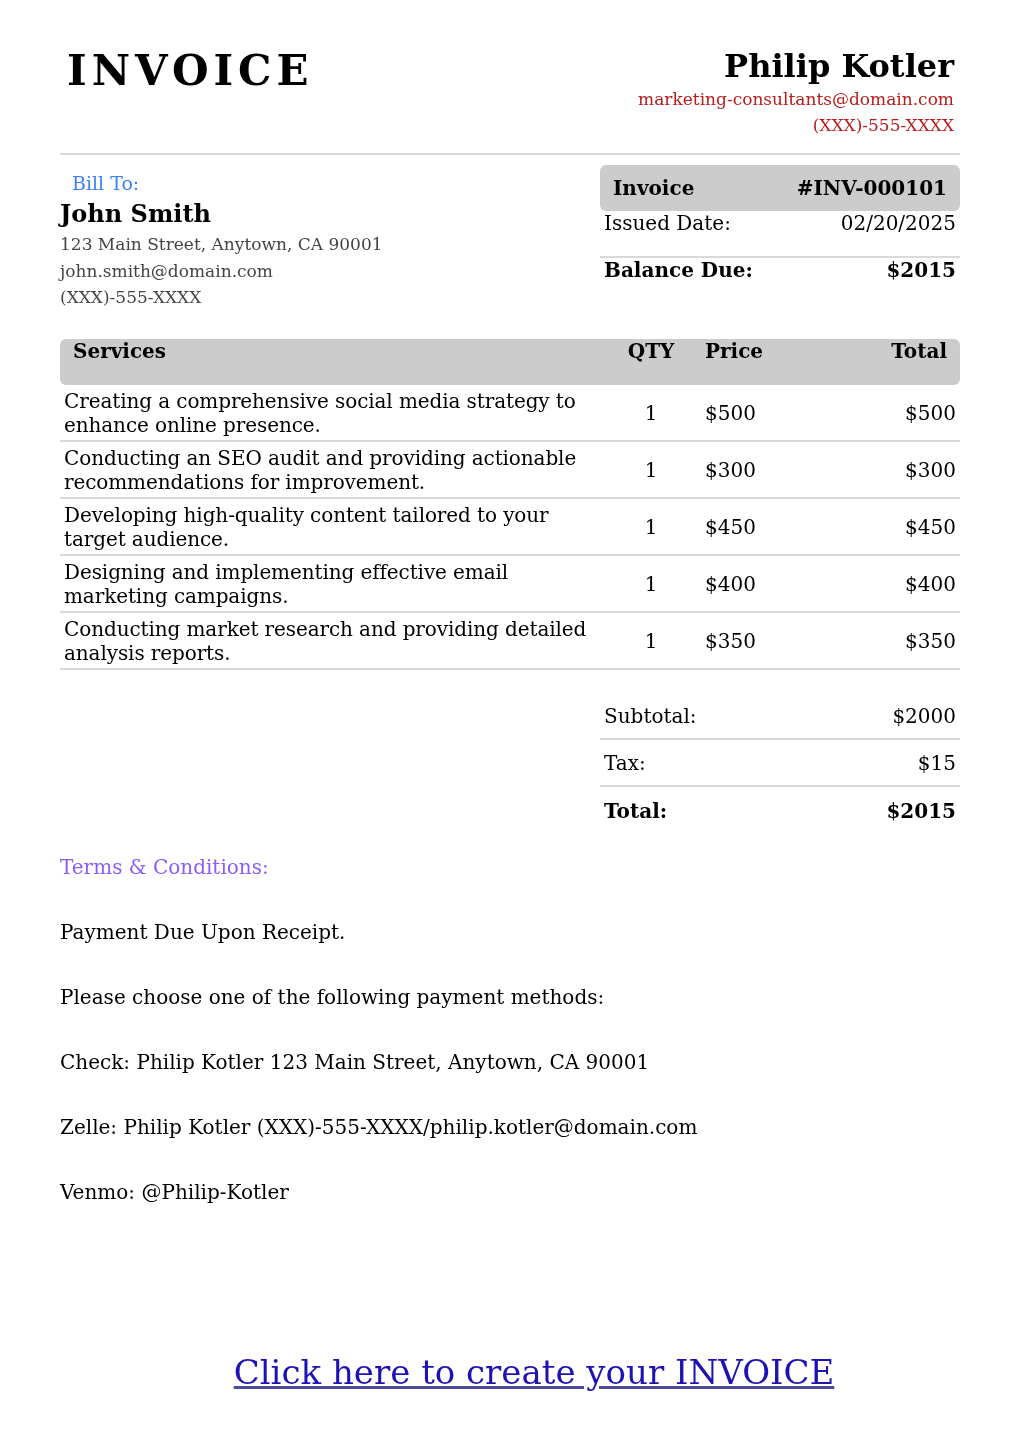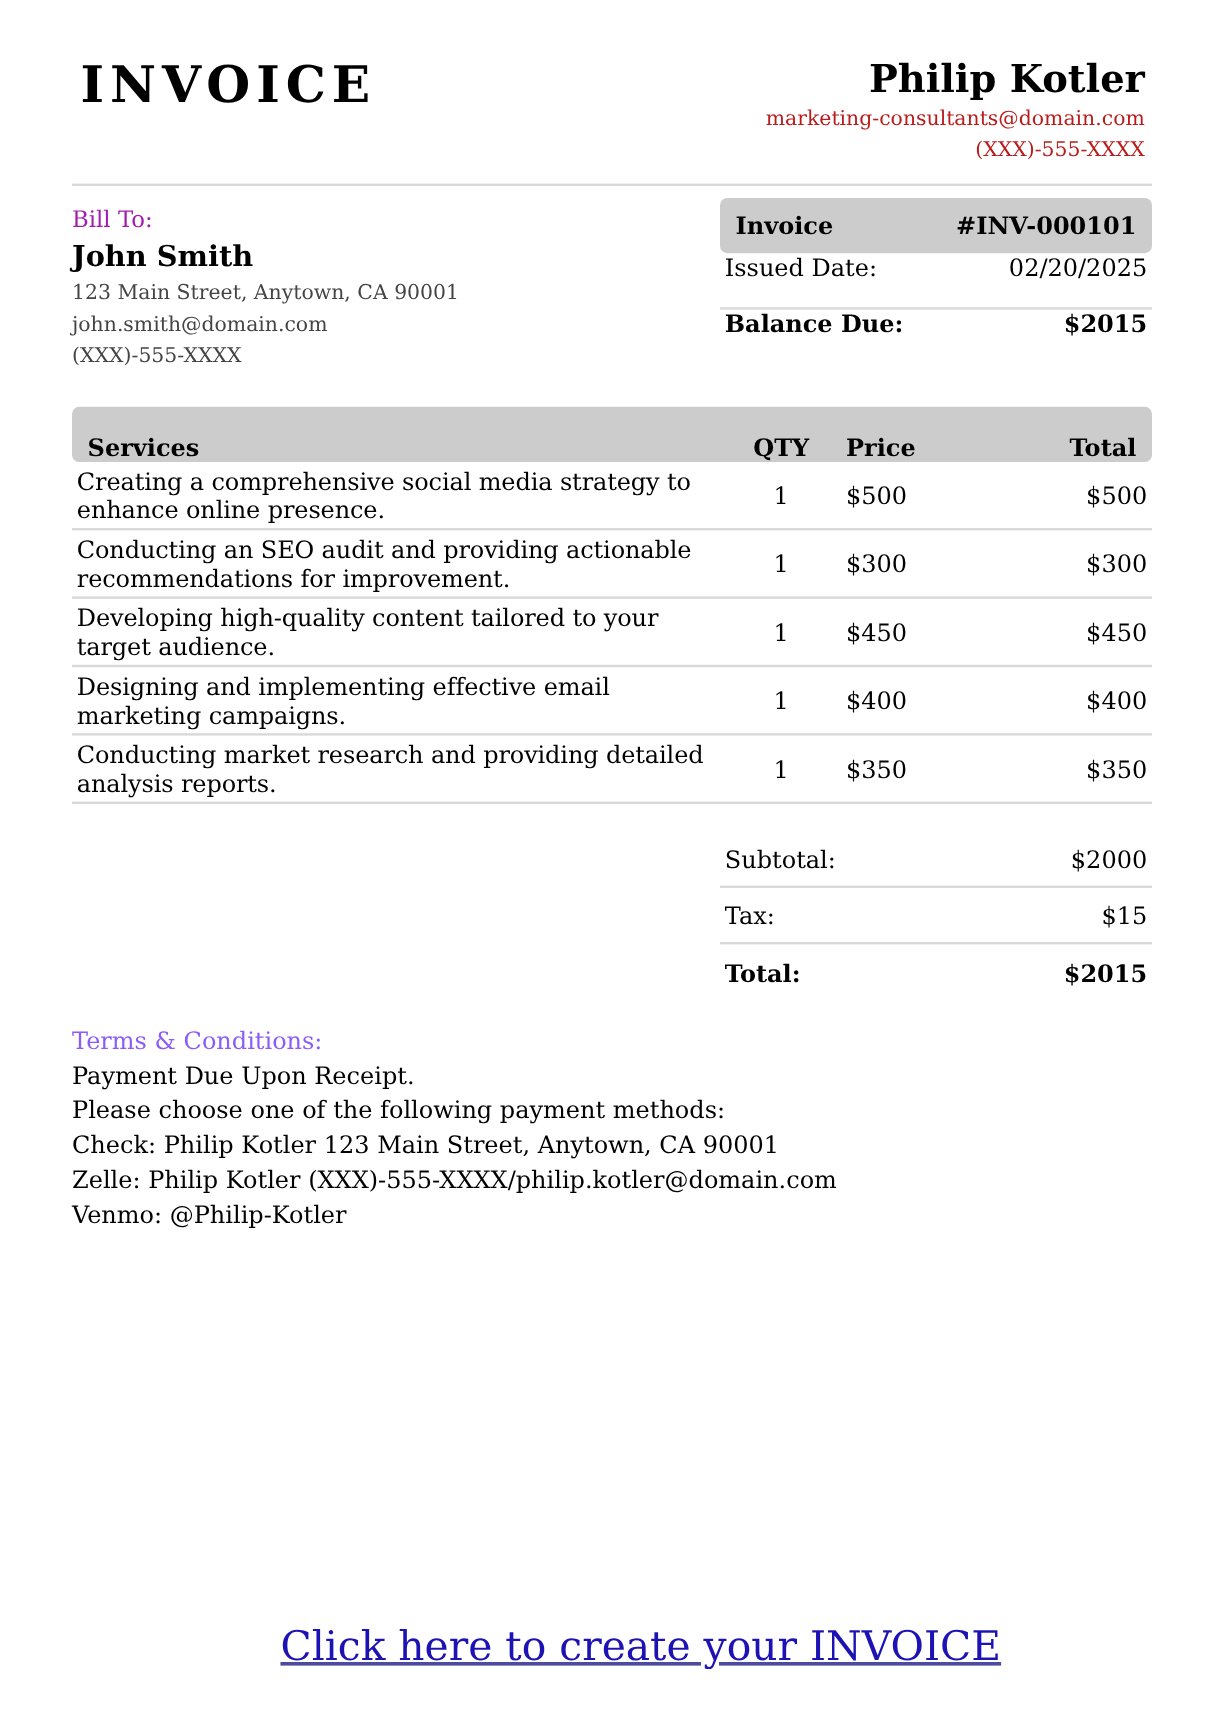--- a/index.html
+++ b/index.html
@@ -10,53 +10,53 @@
 
   
   .header { position: relative; height: 155px; border-bottom: 2px solid #d9d9d9; }
   .title { position: absolute; left: 7px; top: 46px; font-size: 42px; font-weight: bold; letter-spacing: 5px; }
   .from { position: absolute; right: 6px; top: 46px; text-align: right; }
   .from-name { font-size: 32px; font-weight: bold; line-height: 40px; }
   .from-line { font-size: 17px; color: #b91c1c; line-height: 26px; }
 
   
   .billto { position: absolute; left: 0; top: 170px; }
-  .billto-label { font-size: 19px; color: #a21caf; line-height: 26px; }
+  .billto-label { font-size: 19px; color: #3b82f6; line-height: 26px; margin-left: 12px; }
   .billto-name { font-size: 24px; font-weight: bold; line-height: 34px; margin-top: 1px; }
   .billto-line { font-size: 17px; color: #444; line-height: 26.5px; }
 
   
   .meta { position: absolute; left: 540px; top: 165px; width: 360px; }
   .meta-head { height: 46px; background: #cccccc; border-radius: 6px; display: flex; justify-content: space-between; align-items: center; padding: 0 13px; font-weight: bold; font-size: 20px; }
   .meta-row { height: 47px; display: flex; justify-content: space-between; padding: 0 4px; font-size: 20px; }
   .meta-row.sep { border-bottom: 2px solid #d9d9d9; }
   .meta-row.bold { font-weight: bold; }
 
   
   .svc { position: absolute; left: 0; top: 339px; width: 900px; }
-  .svc-head { height: 46px; background: #cccccc; border-radius: 6px; display: flex; align-items: flex-end; font-weight: bold; font-size: 20px; }
+  .svc-head { height: 46px; background: #cccccc; border-radius: 6px; display: flex; align-items: flex-start; font-weight: bold; font-size: 20px; }
   .col-desc { width: 548px; padding-left: 13px; }
   .col-qty { width: 86px; text-align: center; }
   .col-price { width: 160px; padding-left: 11px; }
   .col-total { flex: 1; text-align: right; padding-right: 13px; }
   .svc-row { height: 57px; display: flex; align-items: center; border-bottom: 2px solid #d9d9d9; font-size: 20px; font-family: "DejaVu Serif", serif; }
   .svc-row .col-desc { padding-left: 4px; line-height: 24px; letter-spacing: -0.1px; }
   .svc-row .col-total { padding-right: 4px; }
   .svc-row .col-price { padding-left: 11px; }
 
   
   .totals { position: absolute; left: 540px; top: 693px; width: 360px; }
   .tot-row { height: 47px; display: flex; justify-content: space-between; align-items: center; padding: 0 4px; font-size: 20px; }
   .tot-row.sep { border-bottom: 2px solid #d9d9d9; align-items: center; }
   .tot-row.bold { font-weight: bold; }
 
   
   .terms { position: absolute; left: 0; top: 853px; }
   .terms-label { font-size: 20px; color: #8b5cf6; line-height: 29px; }
-  .terms-line { font-size: 20px; line-height: 29px; }
+  .terms-line { font-size: 20px; line-height: 29px; margin-top: 36px; }
 
   
   .cta { position: absolute; left: 0; top: 1352px; width: 1020px; text-align: center; margin-left: 24px; }
   .cta a { font-size: 34px; color: #1a0dab; color: #1d12b3; text-decoration: underline; text-decoration-color: #4b4ba0; }
 </style>
 </head>
 <body>
 
 <div class="page">
 

